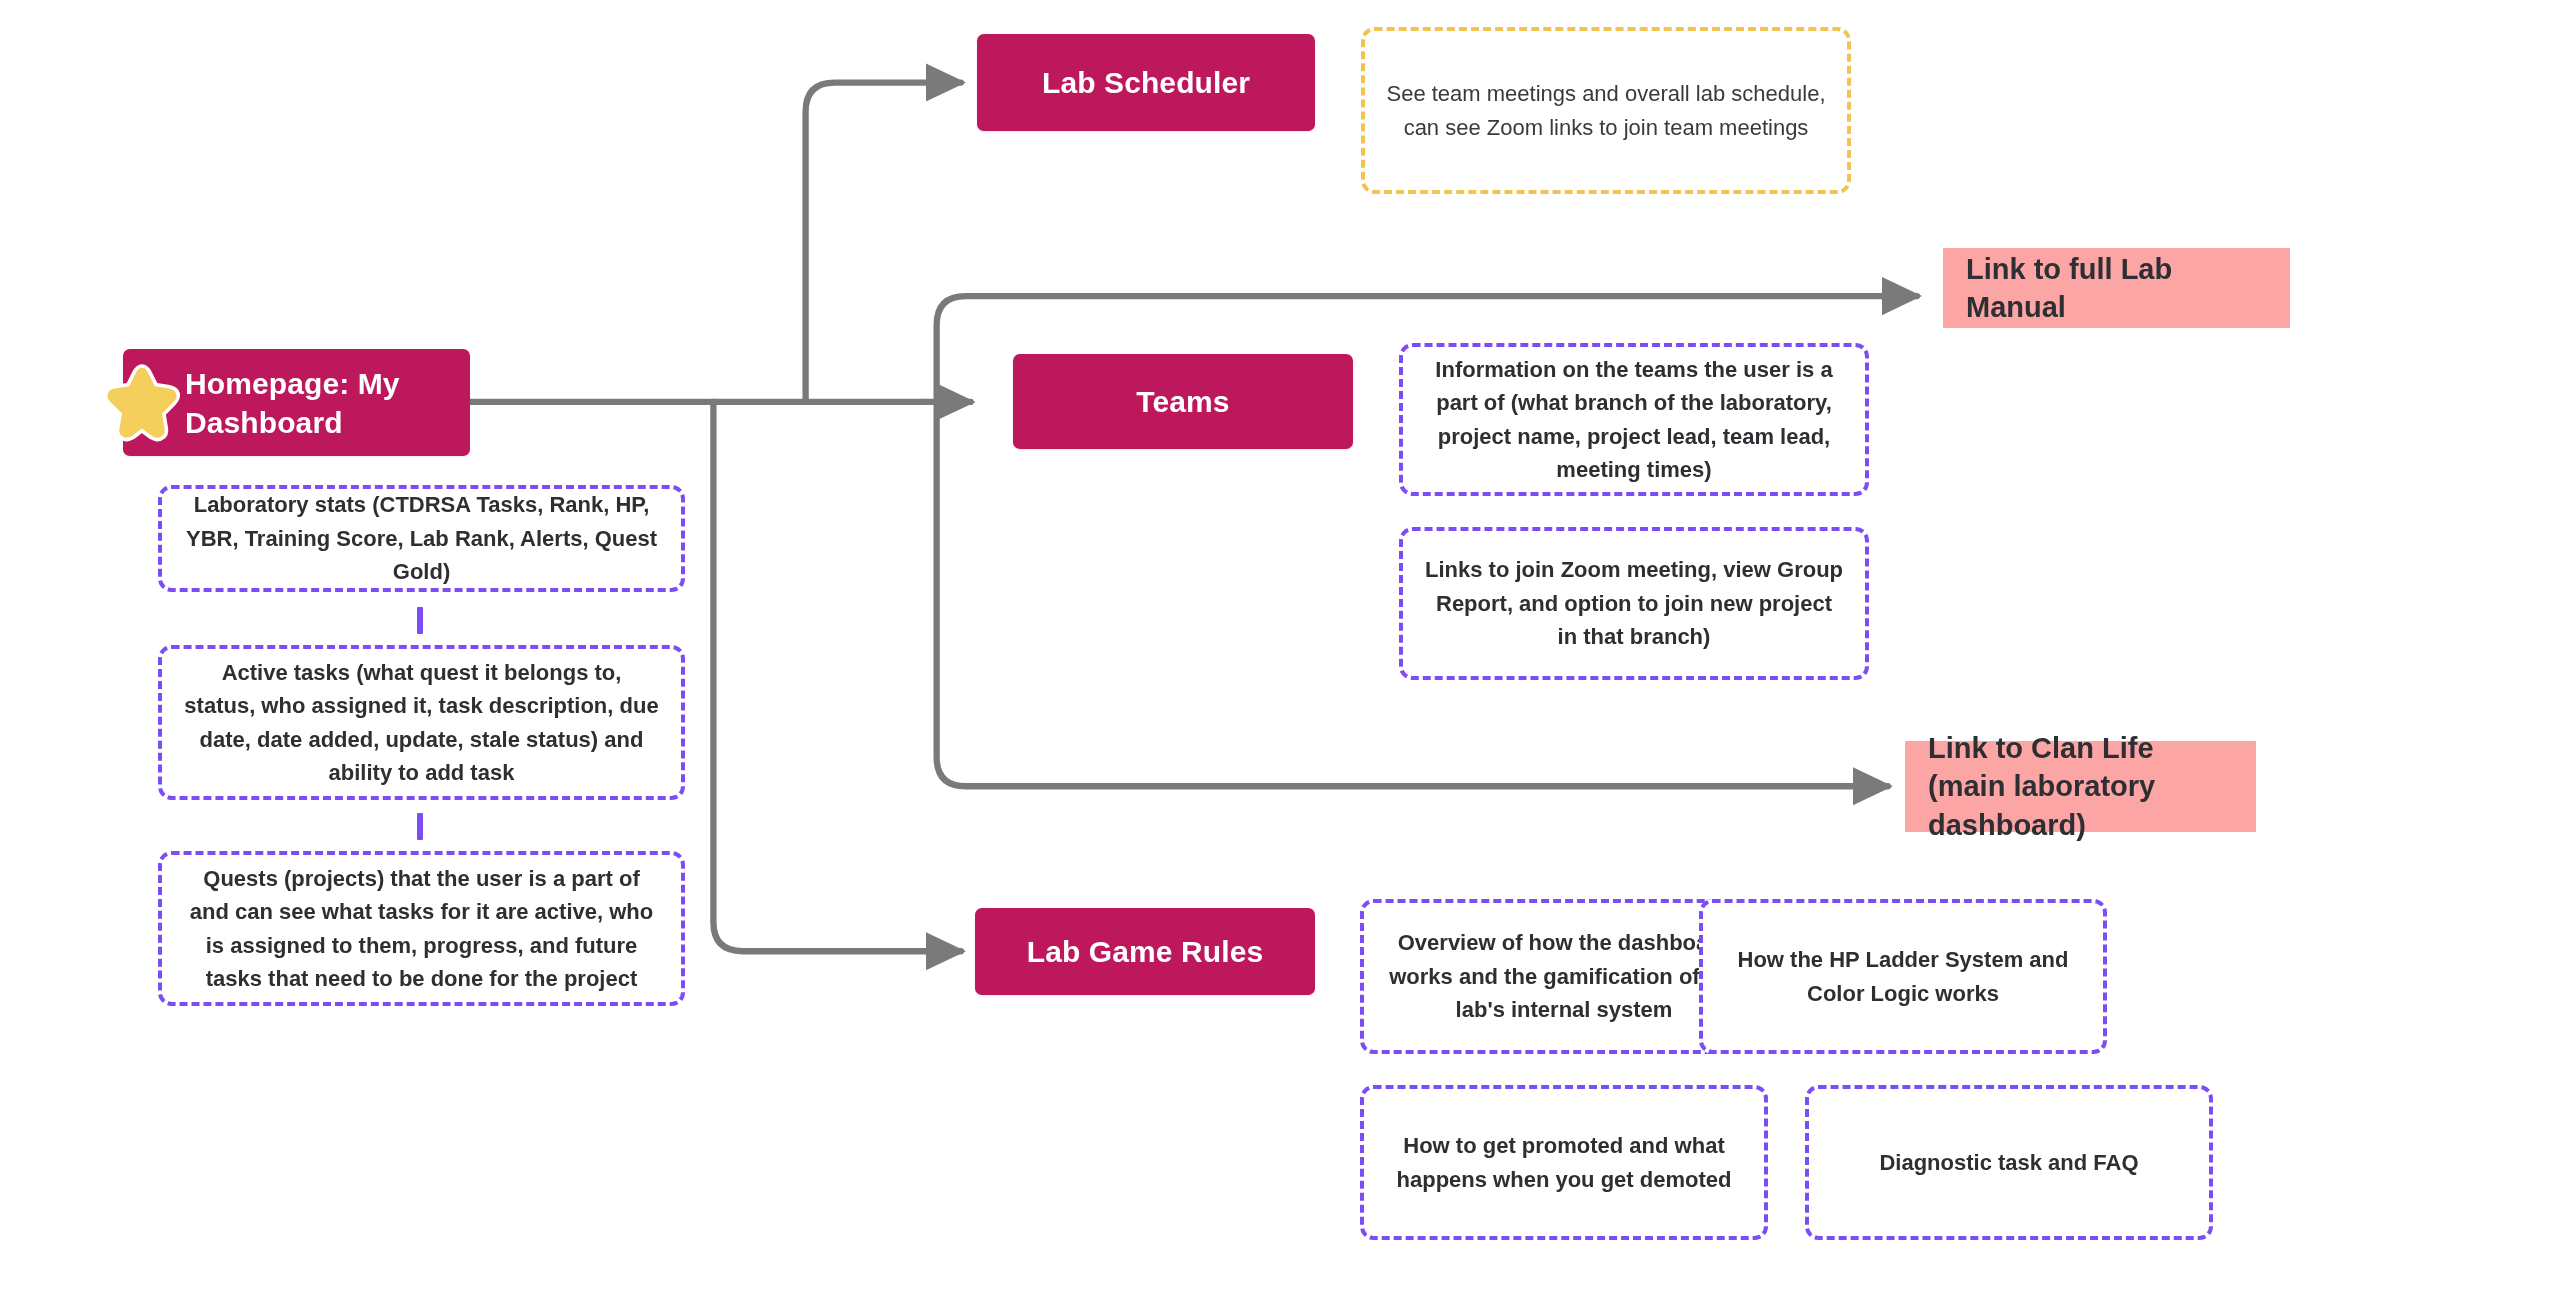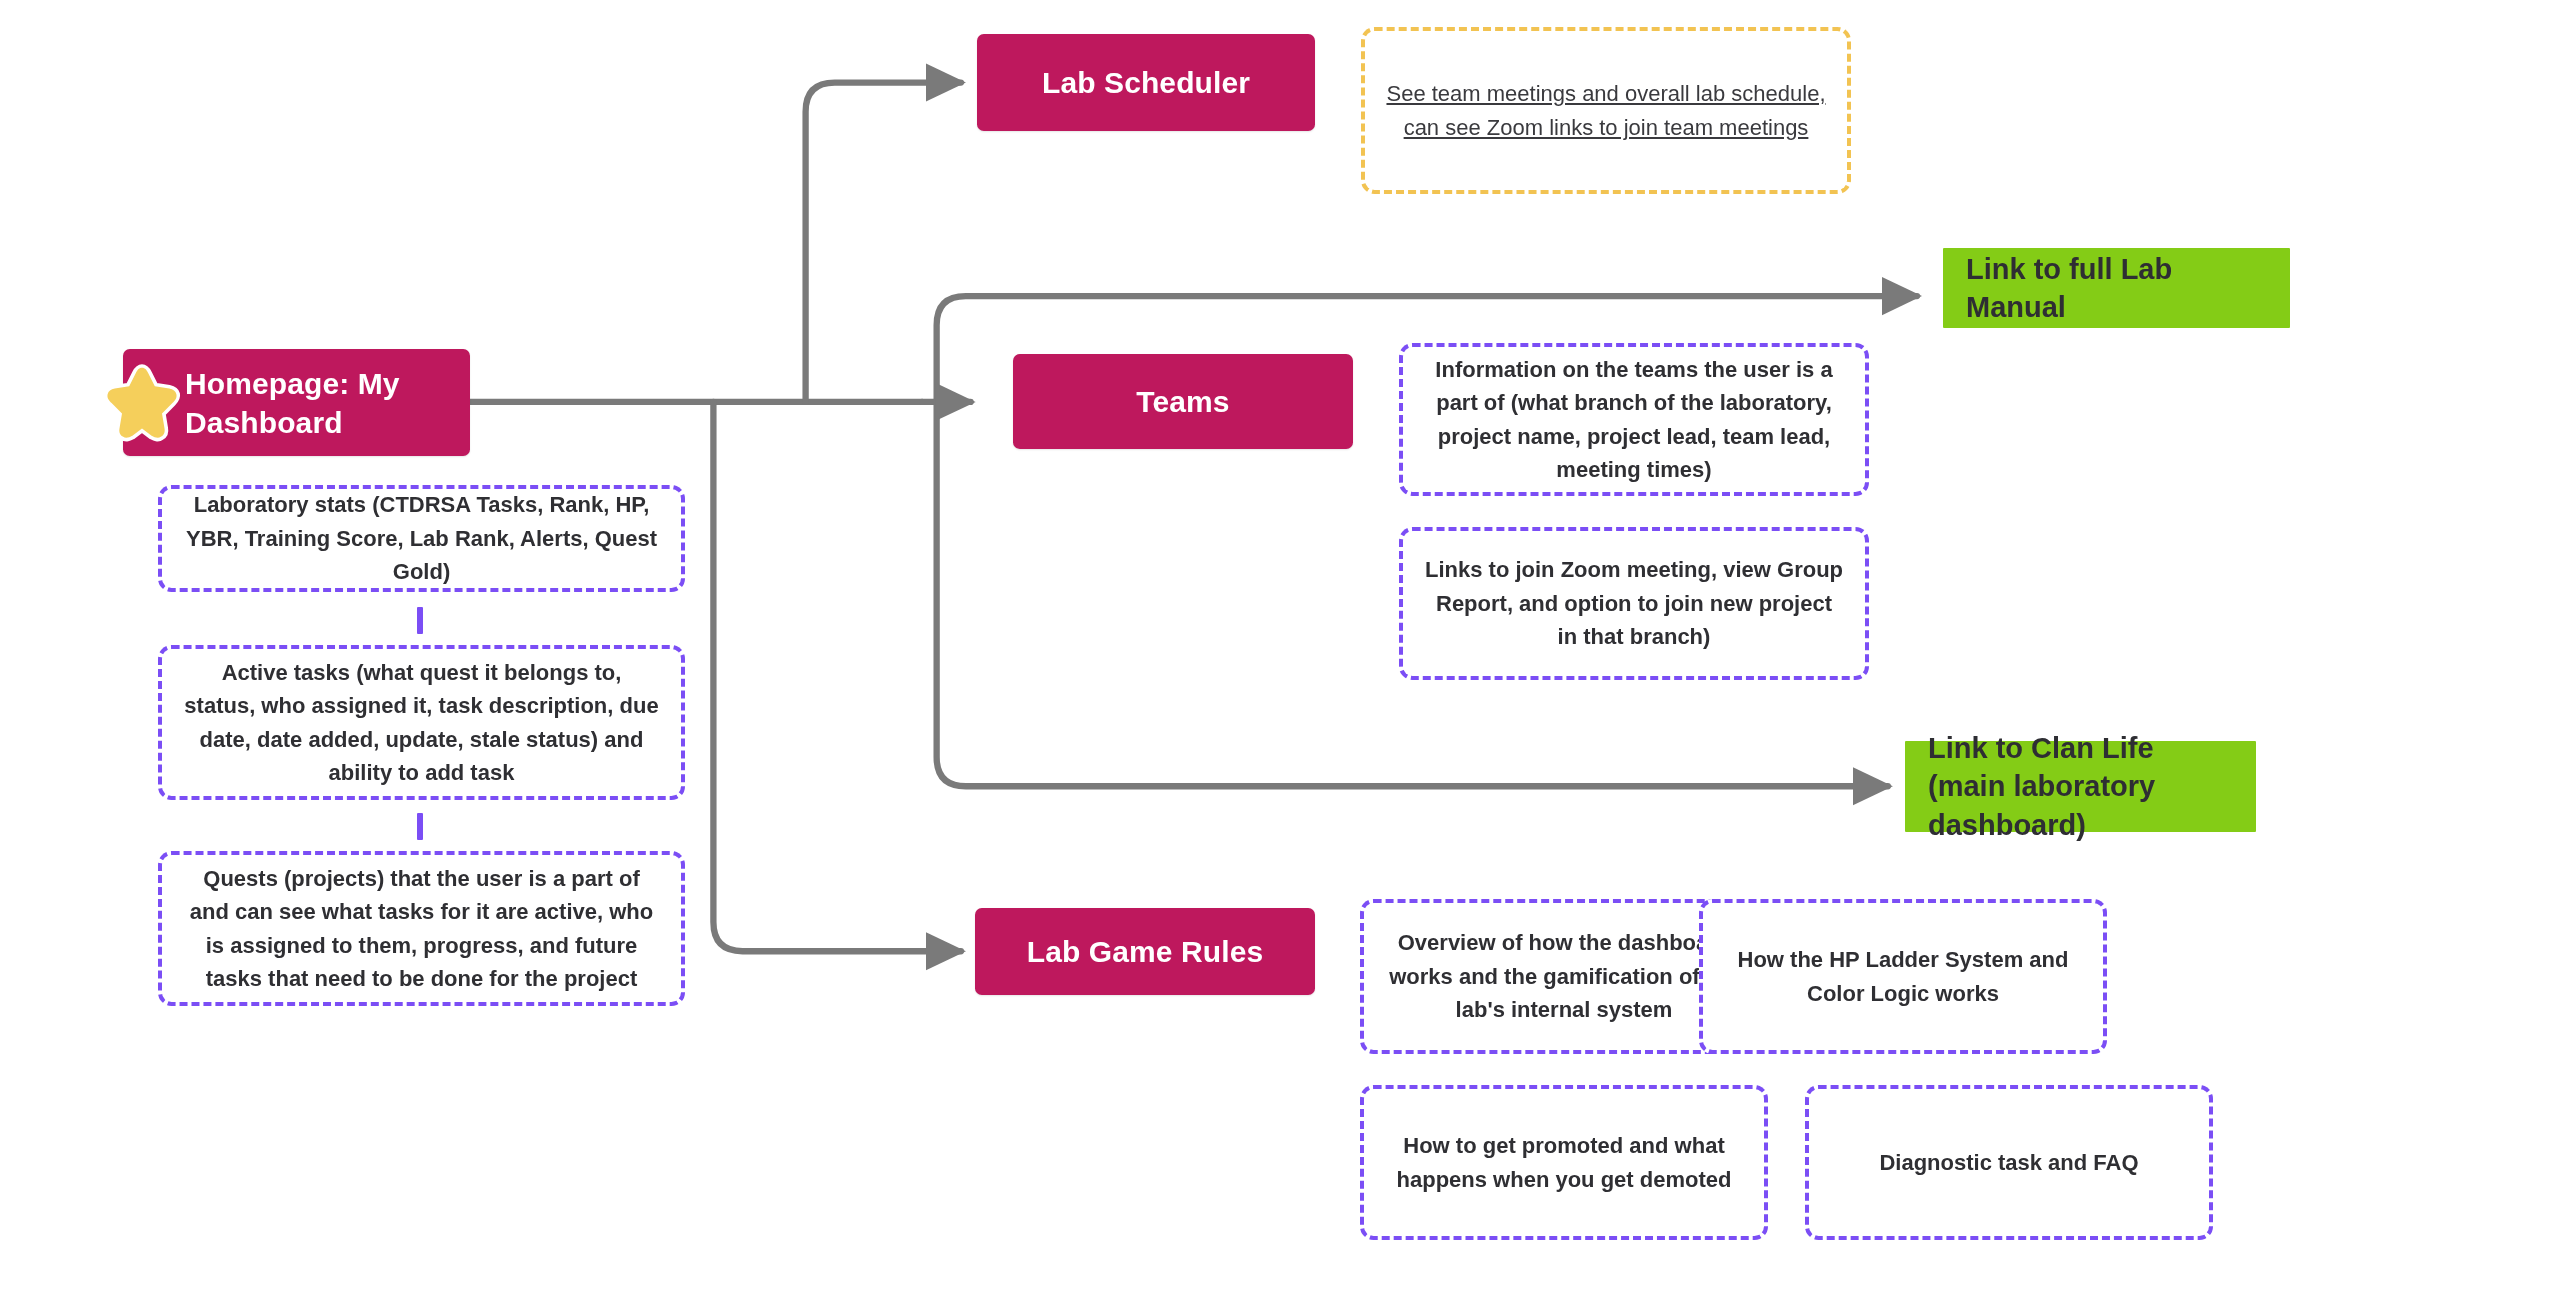--- a/index.html
+++ b/index.html
@@ -71,21 +71,21 @@
     left: -21.4px;
     top: 50%;
     transform: translateY(-50%);
     width: 80px;
     height: 80px;
     pointer-events: none;
   }
 
   
   .node-link {
-    background: #84cc16;
+    background: #fca5a5;
     color: #2E2E33;
     font-weight: bold;
     font-size: 29px;
     line-height: 1.32;
     justify-content: flex-start;
     text-align: left;
     padding: 9.7px 19.4px 9.7px 23px;
     border-radius: 1px;
   }
 
@@ -166,21 +166,21 @@
   <div class="tick" style="left:417px; top:813px; height:27px;"></div>
 
   <div class="node node-dashed" style="left:158px; top:851px; width:527px; height:155px;">
     <span>Quests (projects) that the user is a part of and can see what tasks for it are active, who is assigned to them, progress, and future tasks that need to be done for the project</span>
   </div>
 
   <div class="node node-primary" style="left:977px; top:34px; width:338px; height:97px;">
     <span>Lab Scheduler</span>
   </div>
 
-  <div class="node node-dashed yellow" style="left:1361px; top:27px; width:490px; height:167px;text-decoration:underline;">
+  <div class="node node-dashed yellow" style="left:1361px; top:27px; width:490px; height:167px;">
     <span>See team meetings and overall lab schedule, can see Zoom links to join team meetings</span>
   </div>
 
   <div class="node node-link" style="left:1943px; top:248px; width:347px; height:80px;">
     <span>Link to full Lab Manual</span>
   </div>
 
   <div class="node node-primary" style="left:1013px; top:354px; width:340px; height:95px;">
     <span>Teams</span>
   </div>

